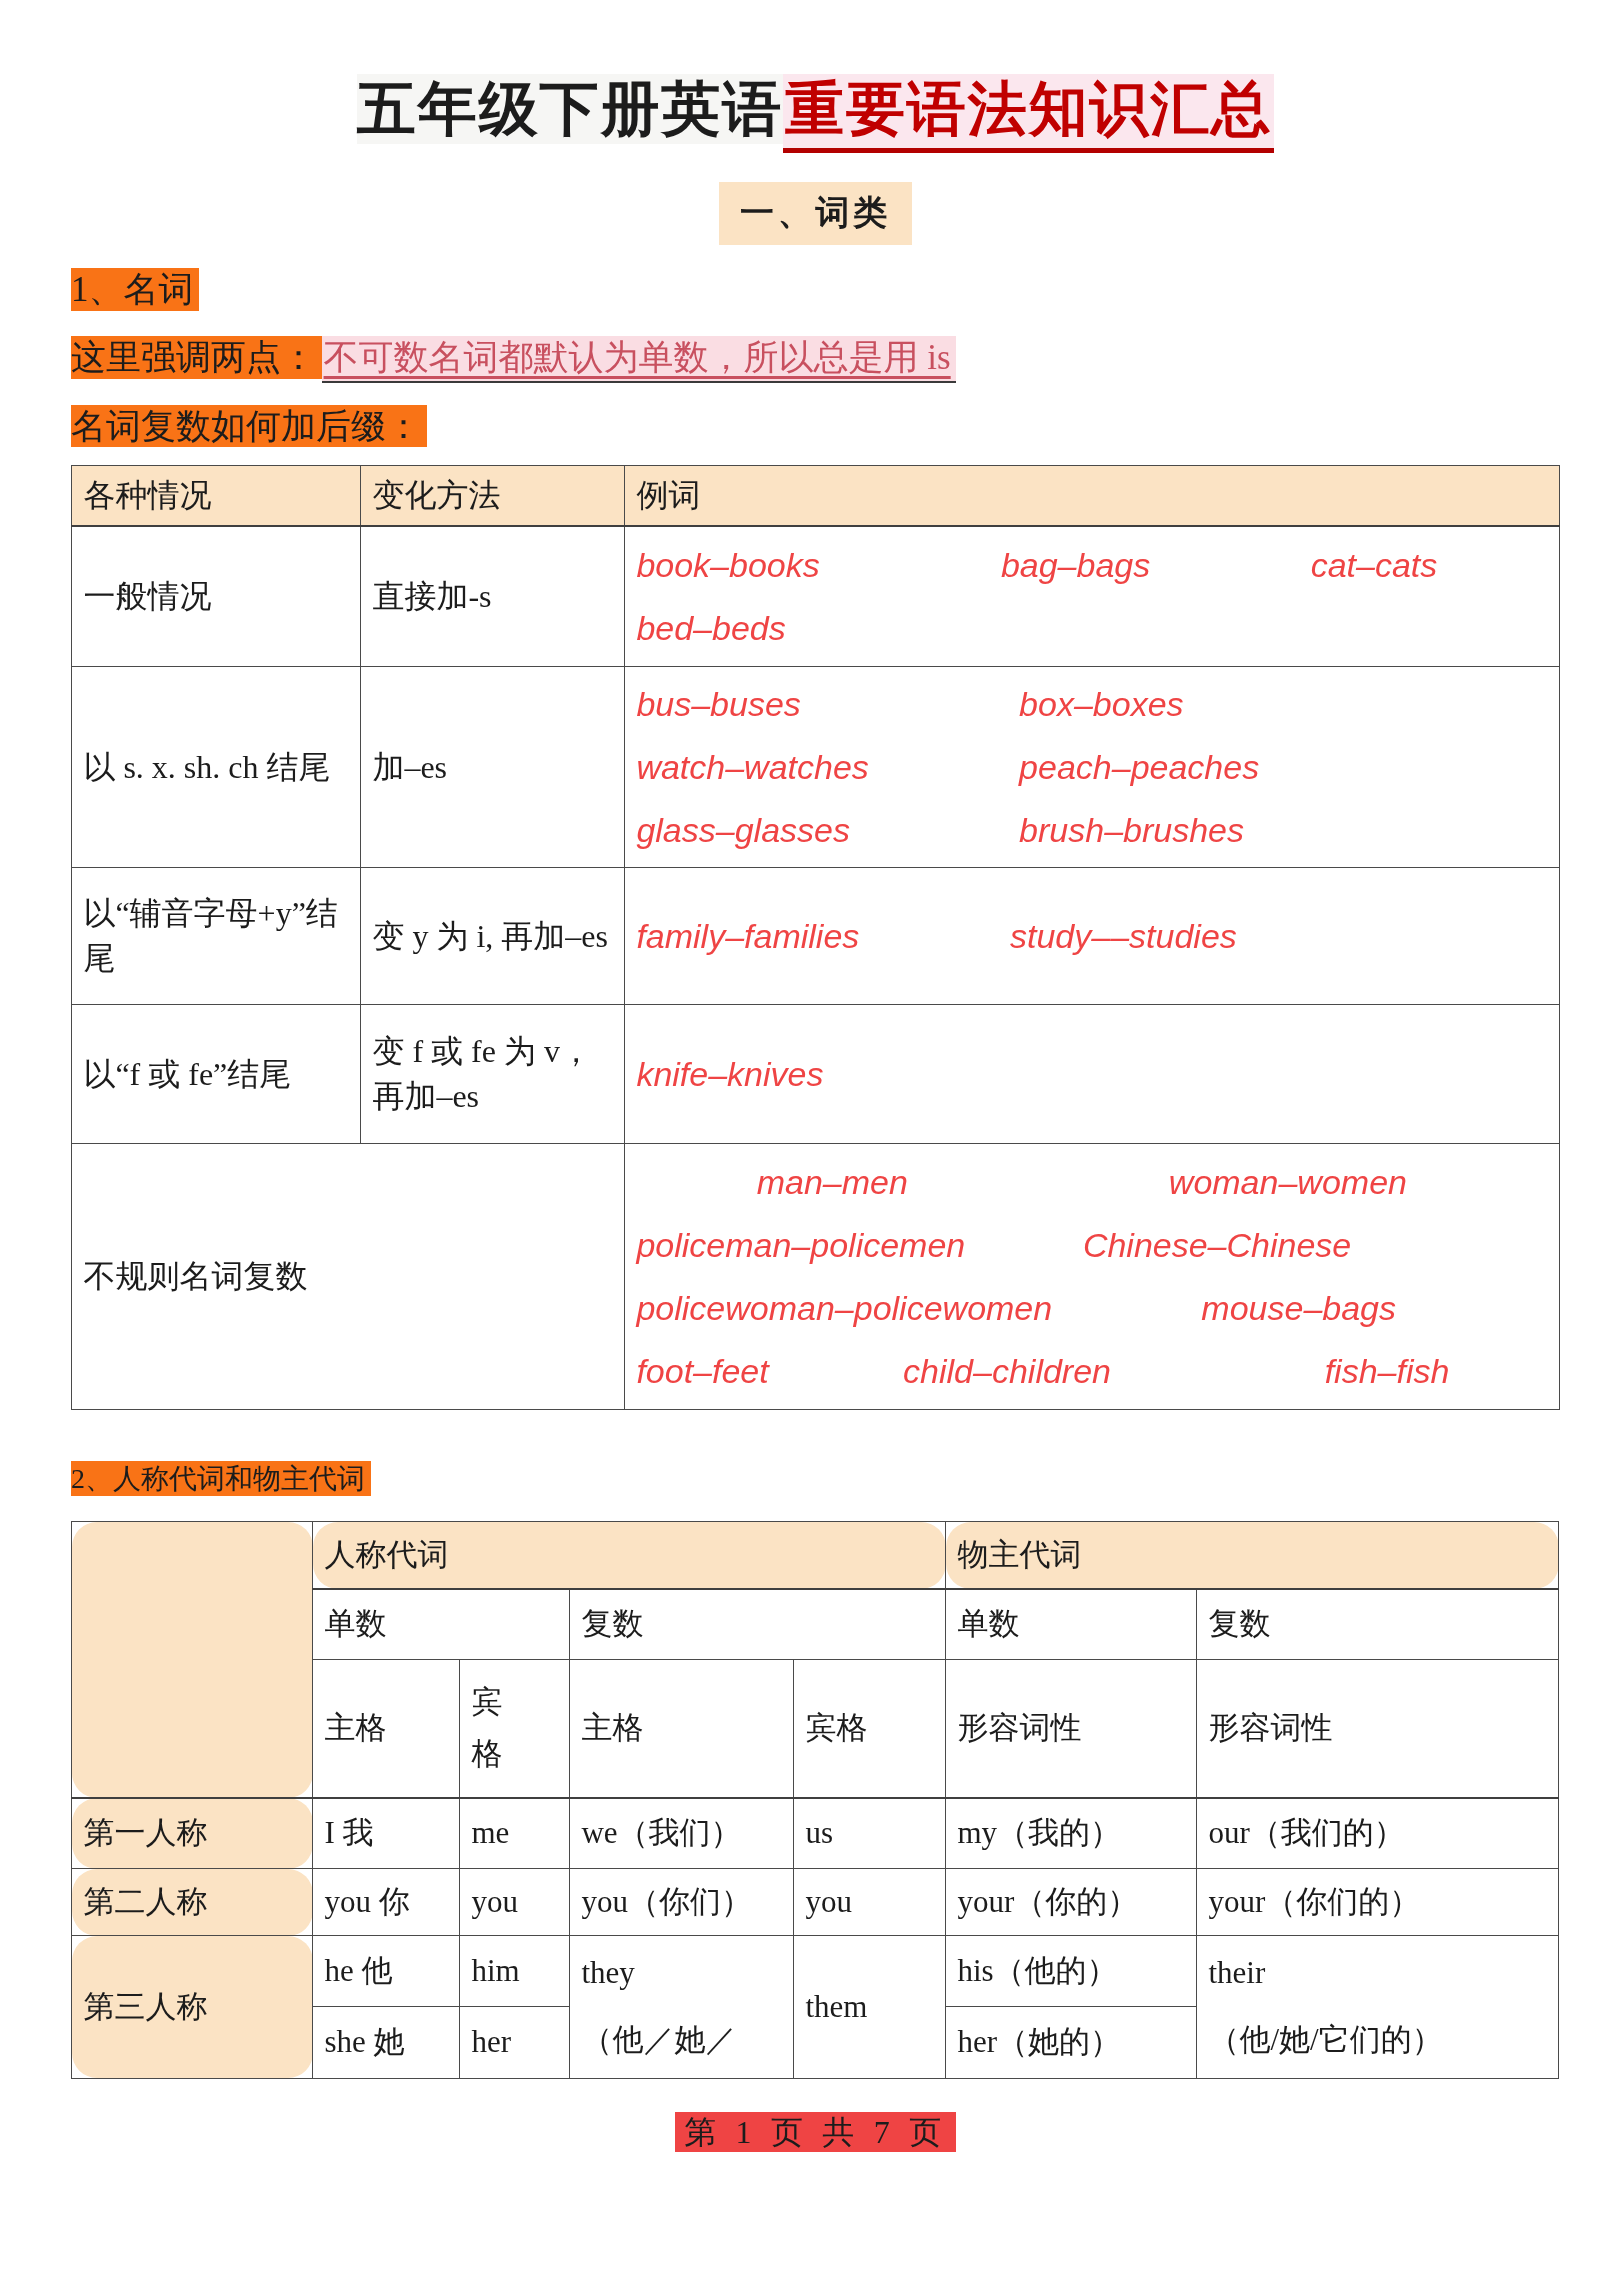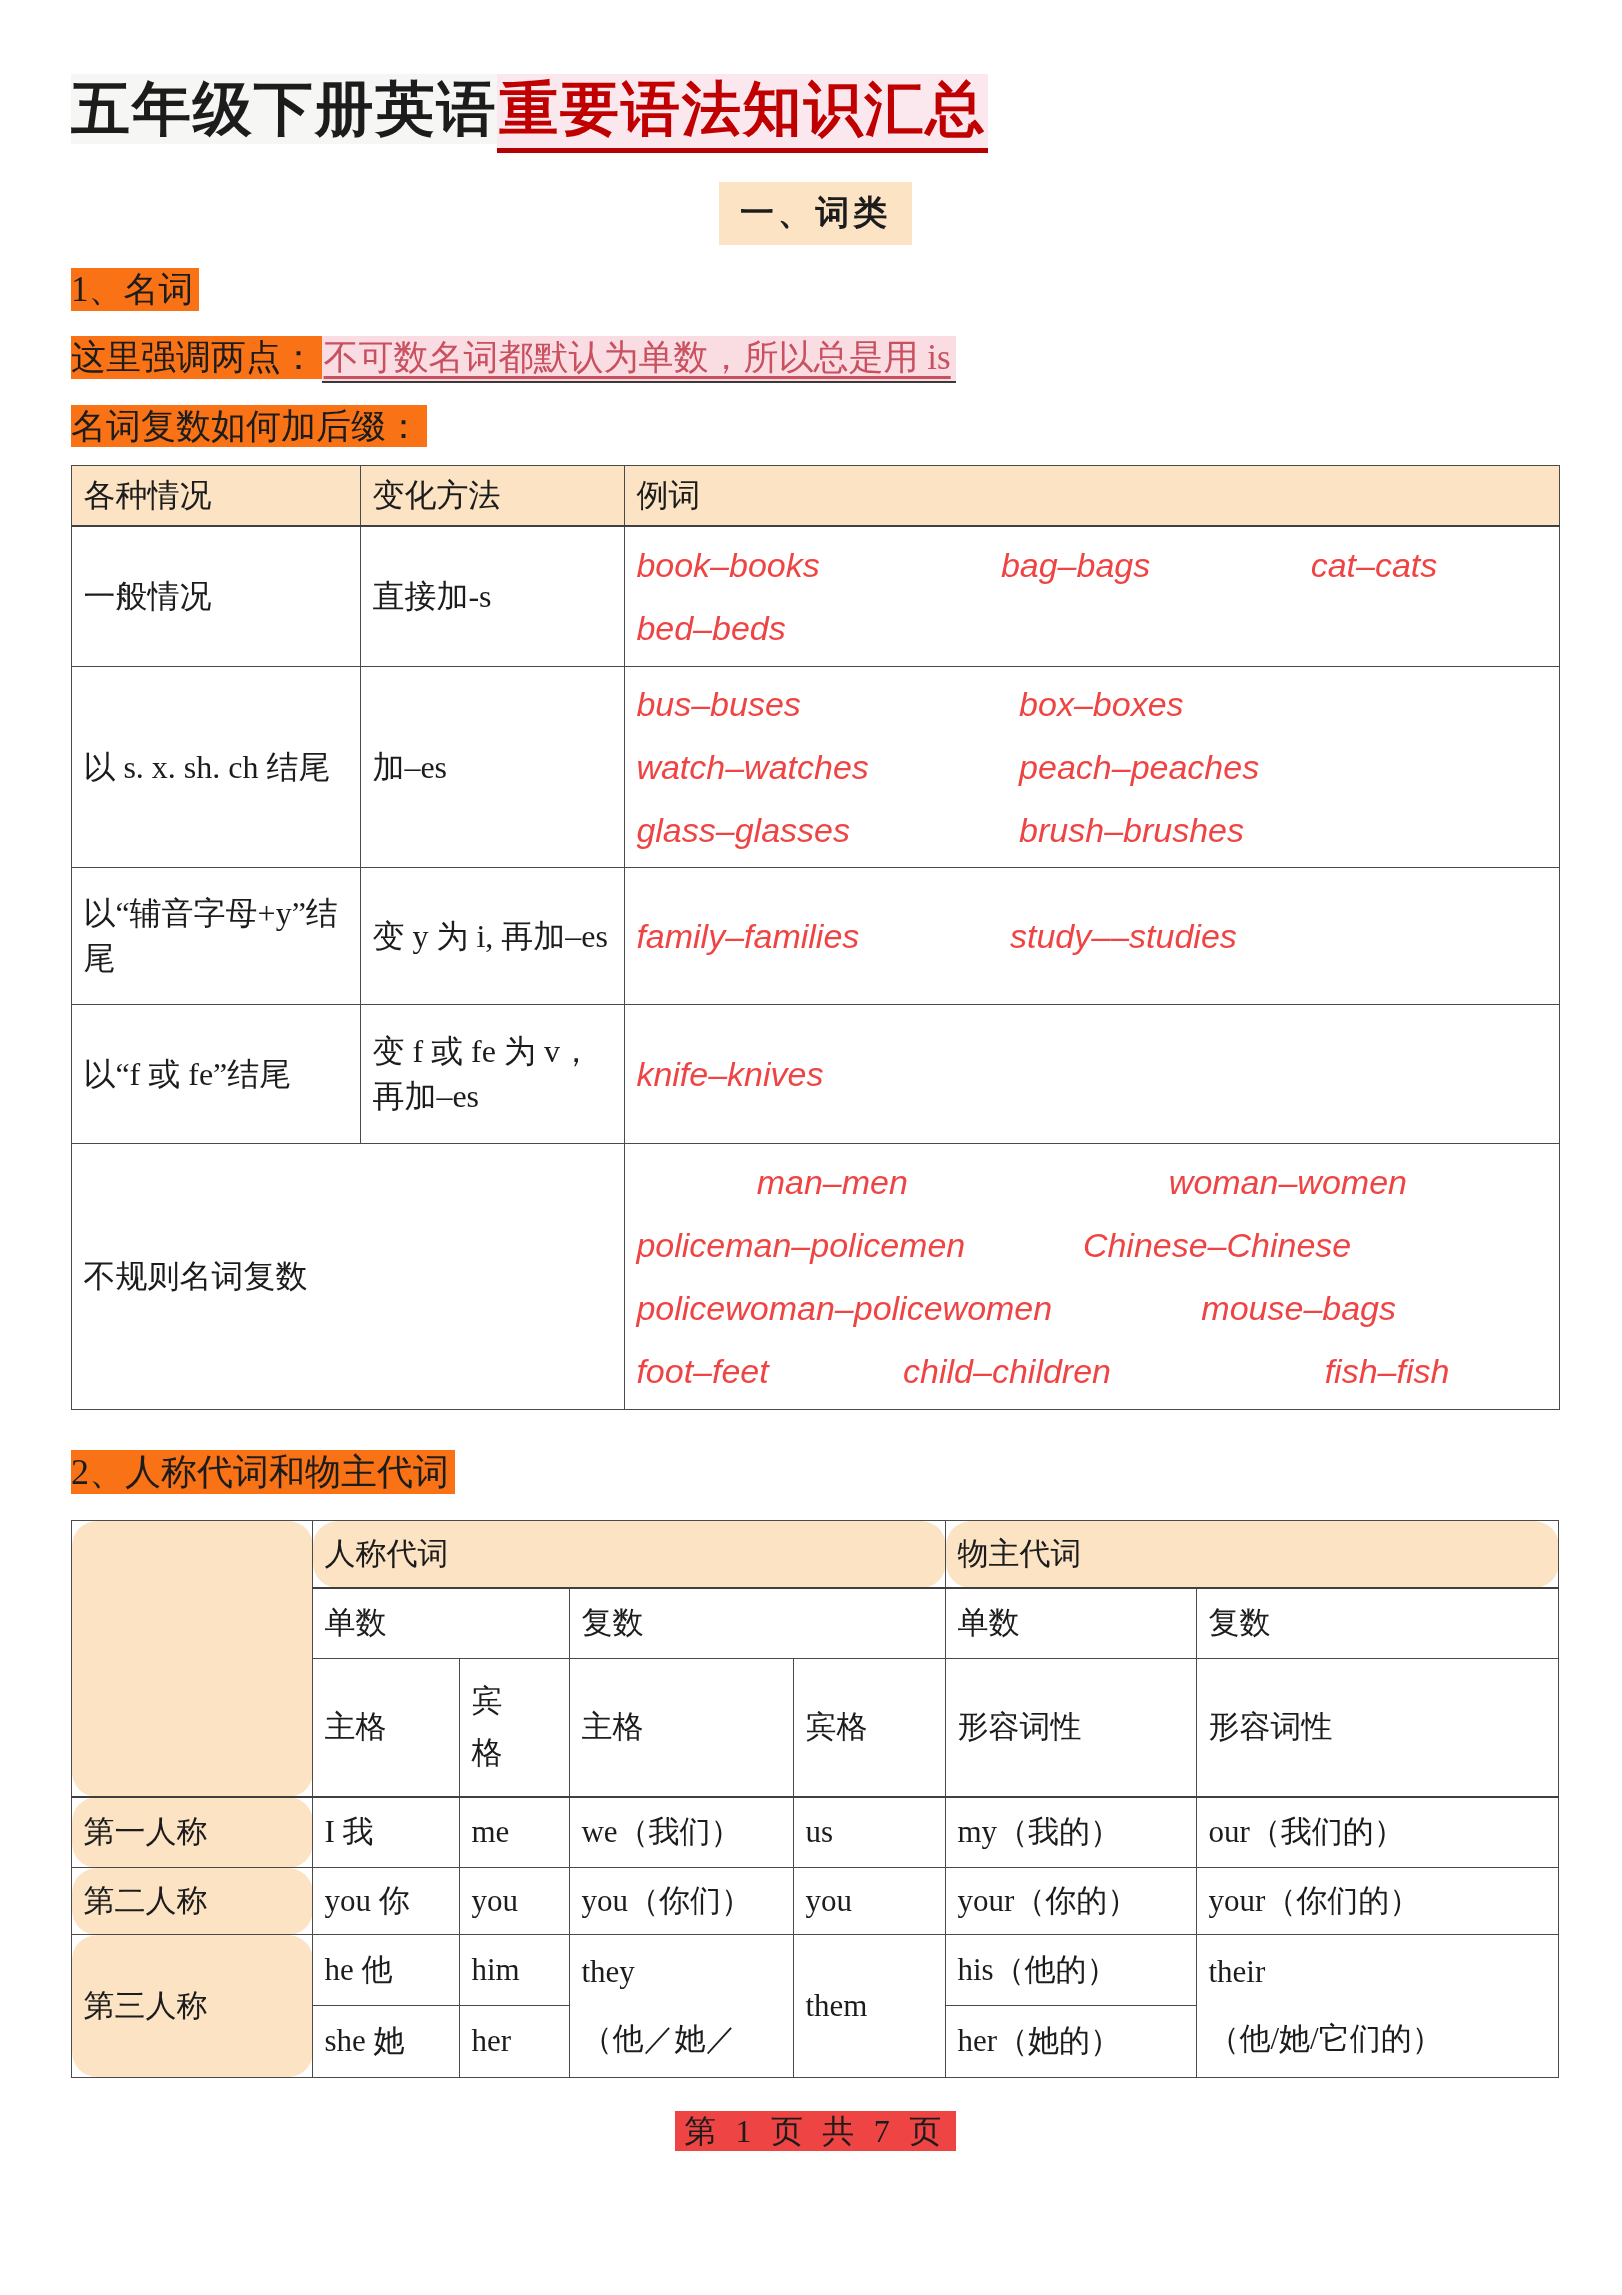--- a/index.html
+++ b/index.html
@@ -7,21 +7,21 @@
   body {
     width:1623px; height:2295px;
     font-family:"Liberation Serif", serif;
     color:#1c1c1c;
     position:relative;
     overflow:hidden;
   }
   .content { padding:55px 63px 0 71px; }
 
   
-  .title-row { text-align:left; margin-top:15px; }
+  .title-row { text-align:center; margin-top:15px; }
   .title-black {
     font-size:59px; font-weight:bold; letter-spacing:1.9px;
     background:#f6f6f4; padding:1.9px 0;
   }
   .title-red {
     font-size:59px; font-weight:bold; letter-spacing:1.9px;
     color:#c00000; background:#fbe7ee;
     border-bottom:5.7px solid #b30000; padding:1.9px 1.9px 5.7px 1.9px;
   }
 
@@ -56,21 +56,21 @@
   .ex-line span { white-space:nowrap; }
   .g-r1a { grid-template-columns:40% 34% 26%; }
   .g-r2  { grid-template-columns:42% 58%; }
   .g-r3  { grid-template-columns:41% 59%; }
   .g-r5a { grid-template-columns:43% 57%;text-align:center; }
   .g-r5b { grid-template-columns:49% 51%; }
   .g-r5c { grid-template-columns:62% 38%; }
   .g-r5d { grid-template-columns:24% 41% 35%;gap:48px; }
 
   
-  .sec2 { margin-top:38px; font-size:36px; }
+  .sec2 { margin-top:50px; font-size:28px; }
   .t2 { margin-top:23px; font-size:31px; }
   .t2 td { padding:3.8px 11.4px; line-height:1.45; }
   .t2 .hdr-thick { border-bottom:2.9px solid #3f3f3f; }
   .wrap-vert { display:inline-block; width:36px; word-break:break-all; line-height:1.7; }
   .sub-line { height:67px; display:flex; align-items:center; }
 
   
   .footer { text-align:center; margin-top:32px; font-size:32px; letter-spacing:5.7px; }
   .footer span { background:#ef4444; padding:1.9px 9.5px;margin-top:12px; }
 </style>

